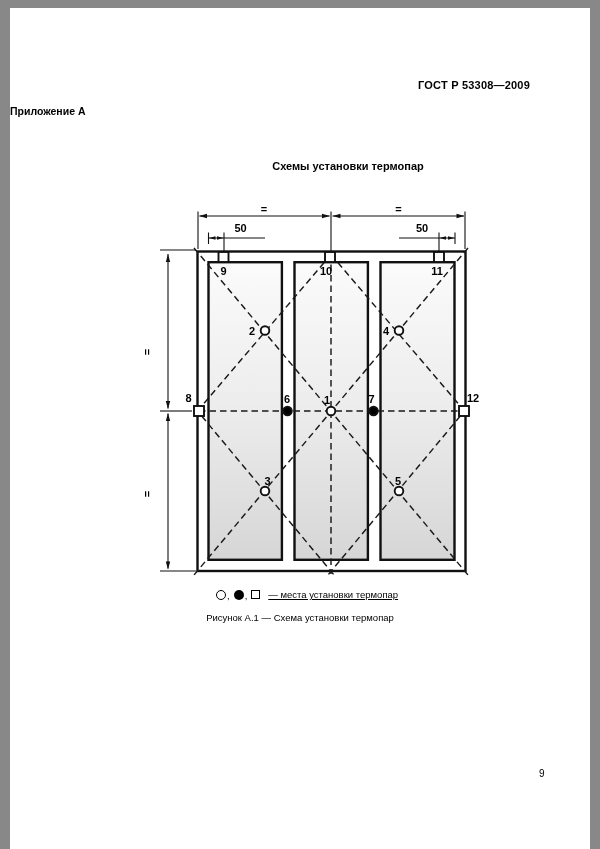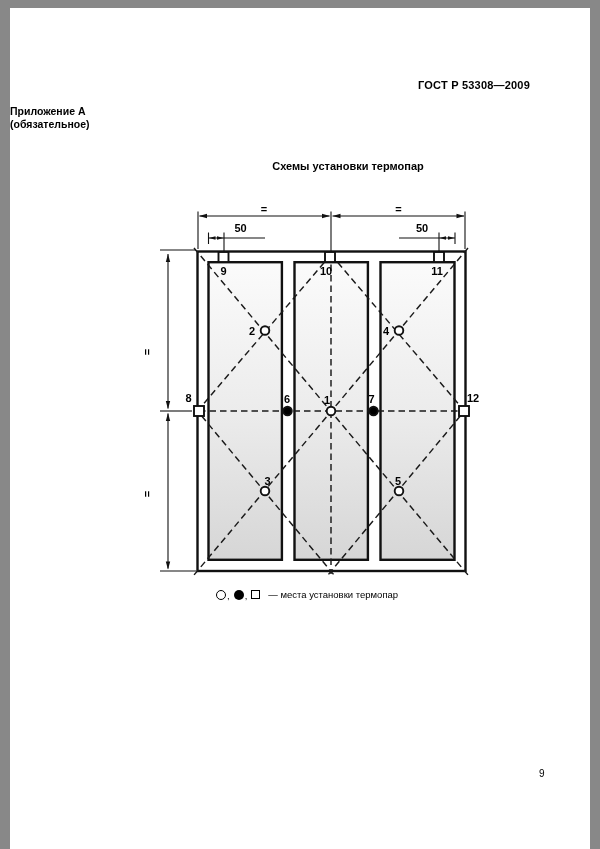--- a/index.html
+++ b/index.html
@@ -24,37 +24,36 @@
   .num{font-size:11px;font-weight:bold;}
   .dimtxt{font-size:11px;font-weight:bold;}
   .legend{
     position:absolute;left:206px;top:580px;height:13px;
     display:flex;align-items:center;font-size:9.5px;white-space:pre;
   }
   .g-circle{width:8px;height:8px;border:1.6px solid #000;border-radius:50%;background:#fff;display:inline-block;}
   .g-dot{width:10px;height:10px;border-radius:50%;background:#000;display:inline-block;}
   .g-square{width:7px;height:7px;border:1.7px solid #000;background:#fff;display:inline-block;}
   .legend .comma{position:relative;top:1px;margin:0 4px 0 1px;}
-  .legend .legend-text{margin-left:8px;}
+  .legend .legend-text{margin-left:8px;text-decoration:underline;}
   .fig-caption{
     position:absolute;top:604px;left:0;width:100%;
     text-align:center;font-size:9.5px;line-height:12px;
   }
   .page-number{position:absolute;top:760px;left:529px;font-size:10px;}
 </style>
 </head>
 <body>
 
 <div class="page">
 
   <div class="doc-header">ГОСТ Р 53308—2009</div>
 
   <div class="appendix">
     <div>Приложение А</div>
-    <div>(обязательное)</div>
   </div>
 
   <div class="sect-title">
     <div>Схемы установки термопар</div>
   </div>
 
   <svg class="figure-svg" width="355" height="386" viewBox="125 193 355 386">
     <defs>
       <linearGradient id="panelGrad" x1="0" y1="0" x2="0" y2="1">
         <stop offset="0" stop-color="#fbfbfb"></stop>
@@ -155,17 +154,18 @@
       <text class="num" x="427" y="267" text-anchor="middle">11</text>
       <text class="num" x="463" y="394" text-anchor="middle">12</text>
     </g>
   </svg>
 
   <div class="legend">
     <span class="g-circle"></span><span class="comma">,</span><span class="g-dot"></span><span class="comma">,</span><span class="g-square"></span><span class="legend-text">— места установки термопар</span>
   </div>
 
   <div class="fig-caption">
+    <div>Рисунок А.1 — Схема установки термопар</div>
   </div>
 
   <div class="page-number">9</div>
 
 </div>
 
 </body></html>

